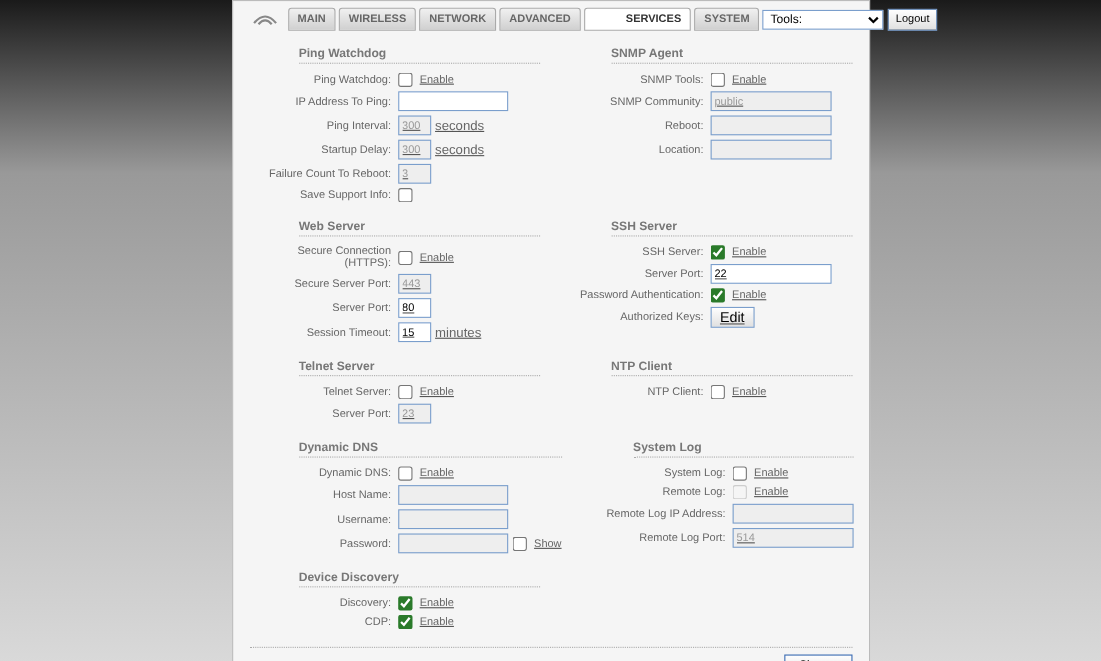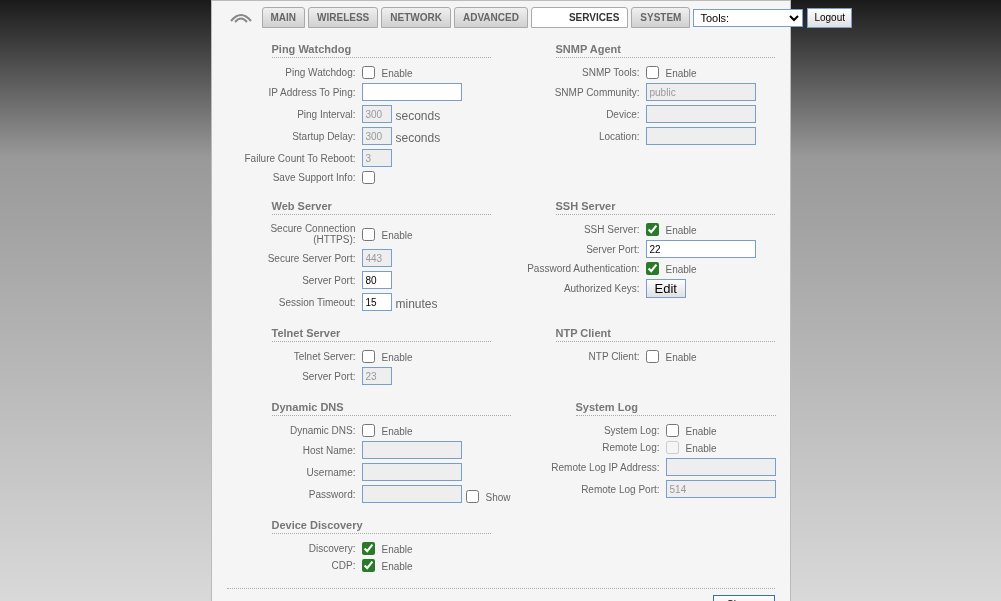--- a/index.html
+++ b/index.html
@@ -91,22 +91,23 @@
       font-size: 10px;
     }
     .row label.lbl {
       width: 135px;
       text-align: right;
       padding-right: 6px;
       color: #666;
     }
     .row .val {
       display: flex;
-      align-items: flex-end;
+      align-items: center;
       gap: 4px;
+      text-decoration: underline;
     }
     .row input[type="text"] {
       border: 1px solid #7a9ecc;
       height: 18px;
       font-size: 10px;
       padding: 1px 3px;
       background: #fff;
     }
     .row input[type="text"]:disabled {
       background: #eee;
@@ -223,21 +224,21 @@
             <span class="after">Enable</span>
           </div>
         </div>
       <div class="row">
           <label class="lbl">SNMP Community:</label>
           <div class="val">
             <input type="text" class="long" disabled="" value="public" style="">
           </div>
         </div>
       <div class="row">
-          <label class="lbl">Device:</label>
+          <label class="lbl">Reboot:</label>
           <div class="val">
             <input type="text" class="long" disabled="" value="" style="">
           </div>
         </div>
       <div class="row">
           <label class="lbl">Location:</label>
           <div class="val">
             <input type="text" class="long" disabled="" value="" style="">
           </div>
         </div>

